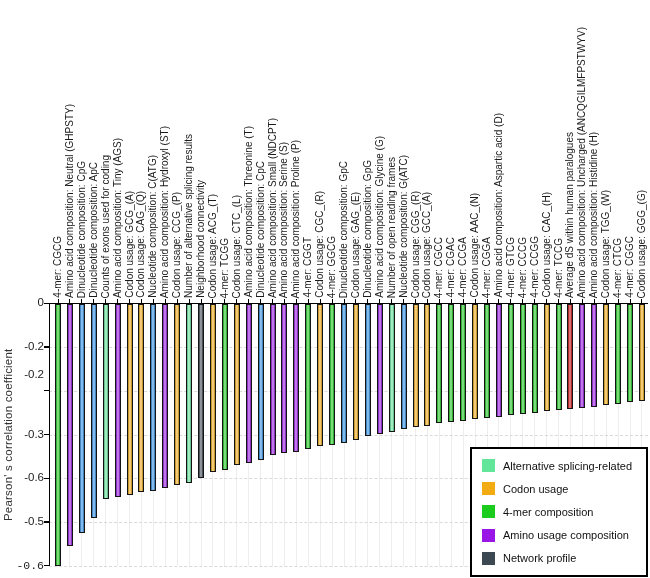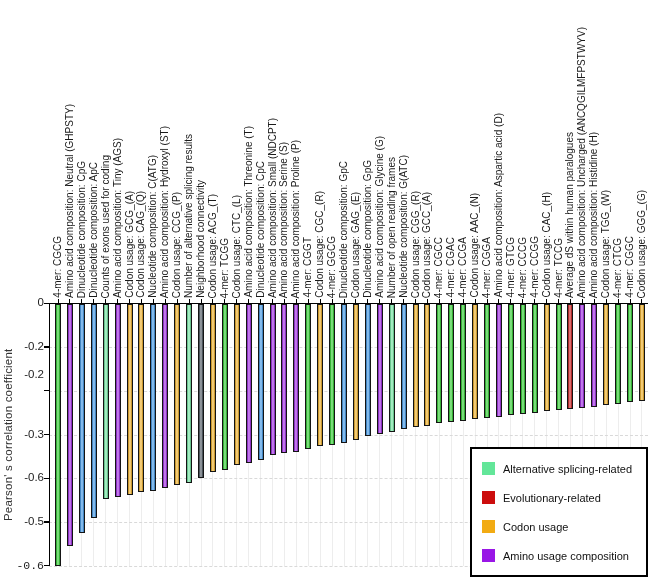--- a/index.html
+++ b/index.html
@@ -253,25 +253,29 @@
       <div class="tick" style="left: 641.482px; top: 299.3px; width: 1px; height: 4px;"></div>
       <div class="bar" title="Codon usage: GGG_(G): -0.22" style="left: 638.982px; top: 304.3px; width: 6px; height: 96.25px; background: linear-gradient(90deg, rgb(182, 128, 14) 0%, rgb(248, 209, 125) 40%, rgb(248, 209, 125) 58%, rgb(182, 128, 14) 100%);"></div>
       <div class="bar-label" style="left: 635.982px; bottom: 280px;">Codon usage: GGG_(G)</div>
     </div>
   <div id="legend" class="legend">
       <div class="legend-row">
         <span class="swatch" style="background: rgb(99, 230, 153);"></span>
         <span>Alternative splicing-related</span>
       </div>
       <div class="legend-row">
-        <span class="swatch" style="background: rgb(204, 13, 13);"></span>
-        <span>Evolutionary-related</span>
-      </div>
-      <div class="legend-row">
         <span class="swatch" style="background: rgb(242, 171, 19);"></span>
         <span>Codon usage</span>
       </div>
       <div class="legend-row">
+        <span class="swatch" style="background: rgb(28, 204, 28);"></span>
+        <span>4-mer composition</span>
+      </div>
+      <div class="legend-row">
         <span class="swatch" style="background: rgb(153, 22, 230);"></span>
         <span>Amino usage composition</span>
+      </div>
+      <div class="legend-row">
+        <span class="swatch" style="background: rgb(60, 72, 82);"></span>
+        <span>Network profile</span>
       </div>
     </div>
 </div>
 
 </body></html>

